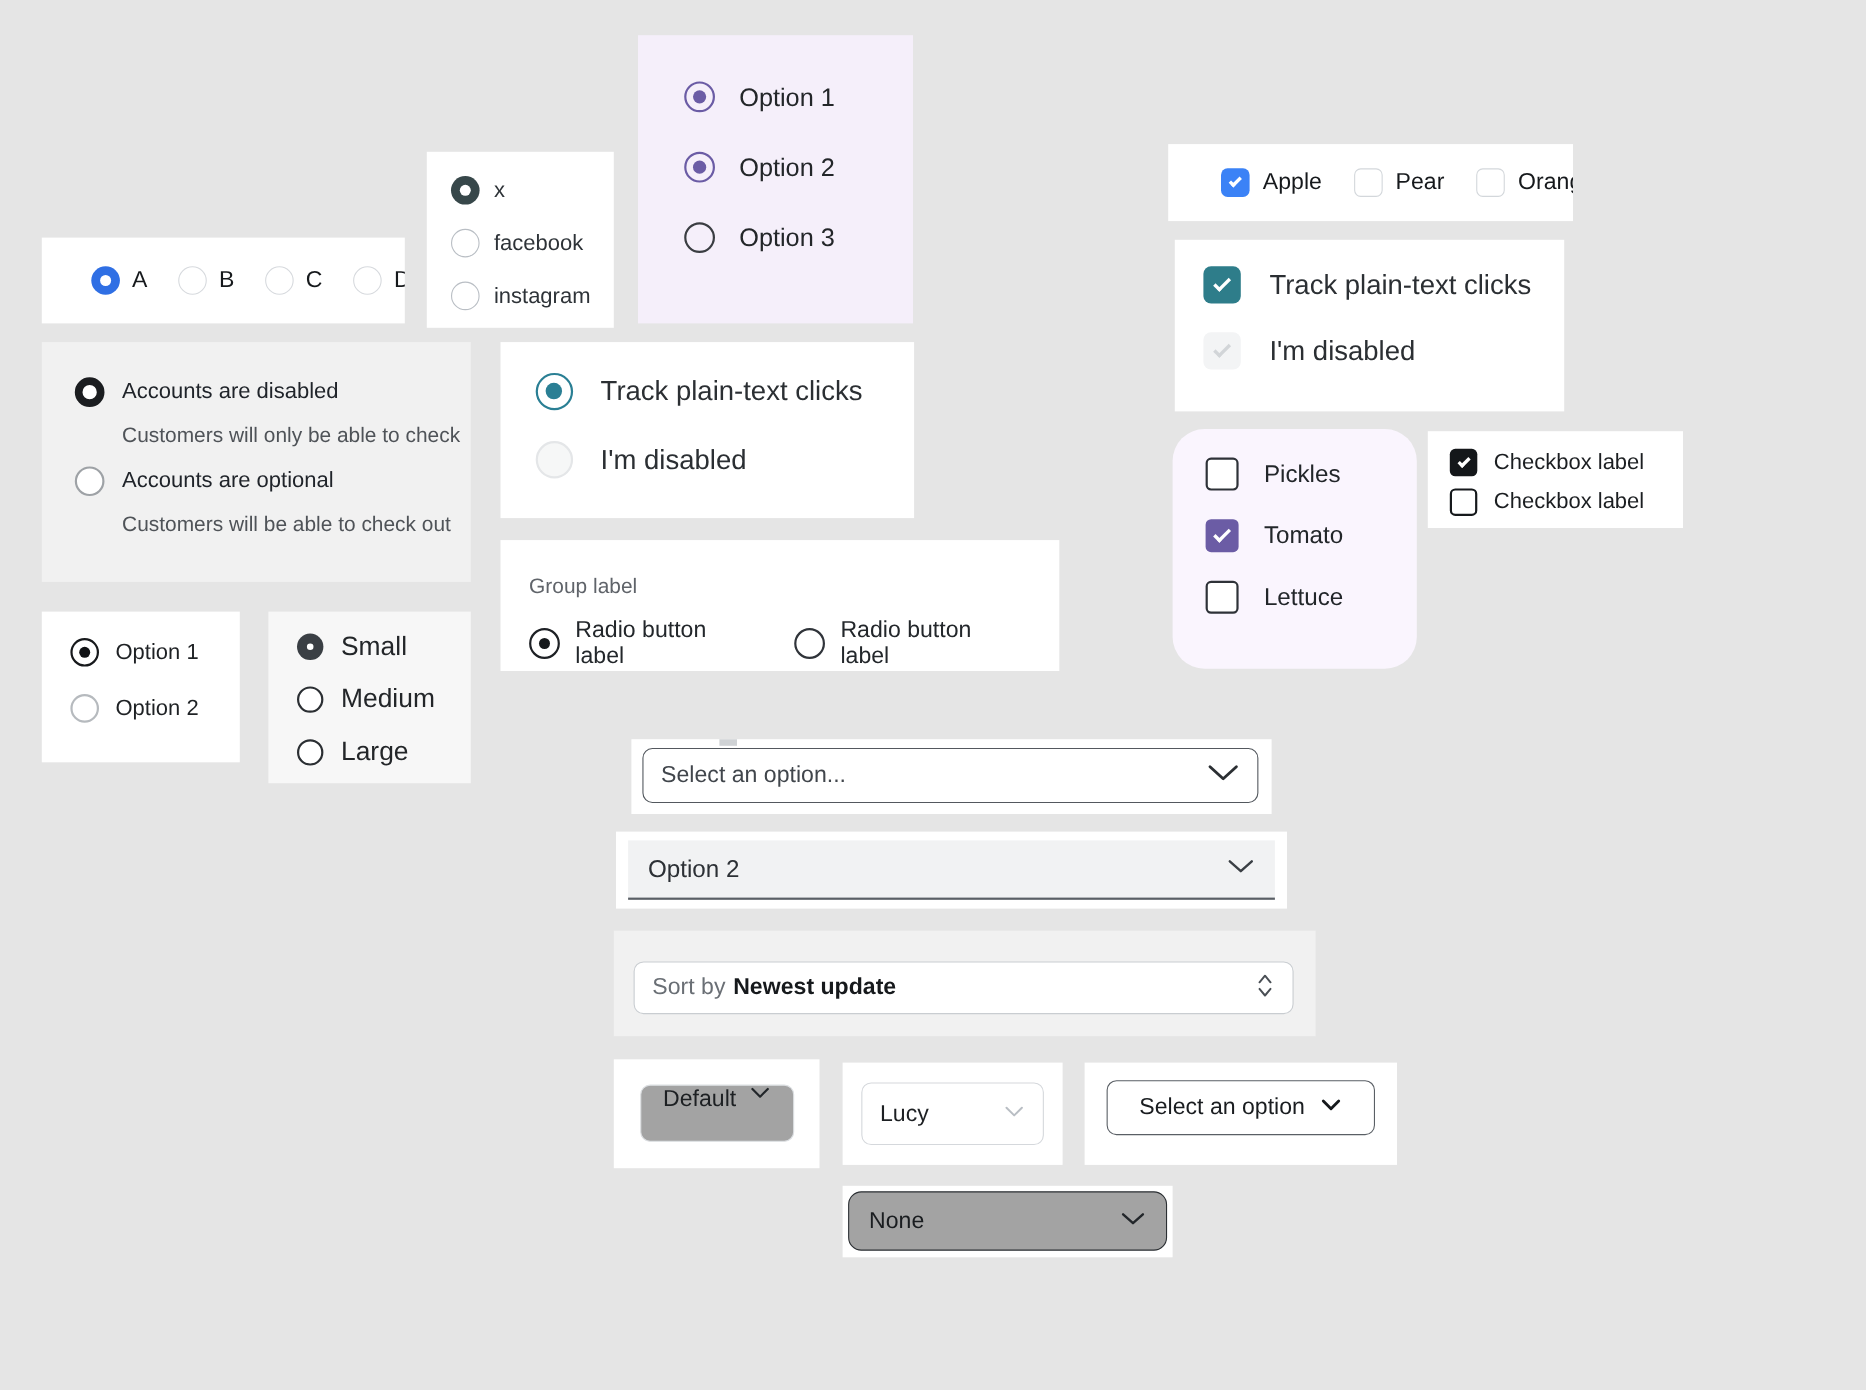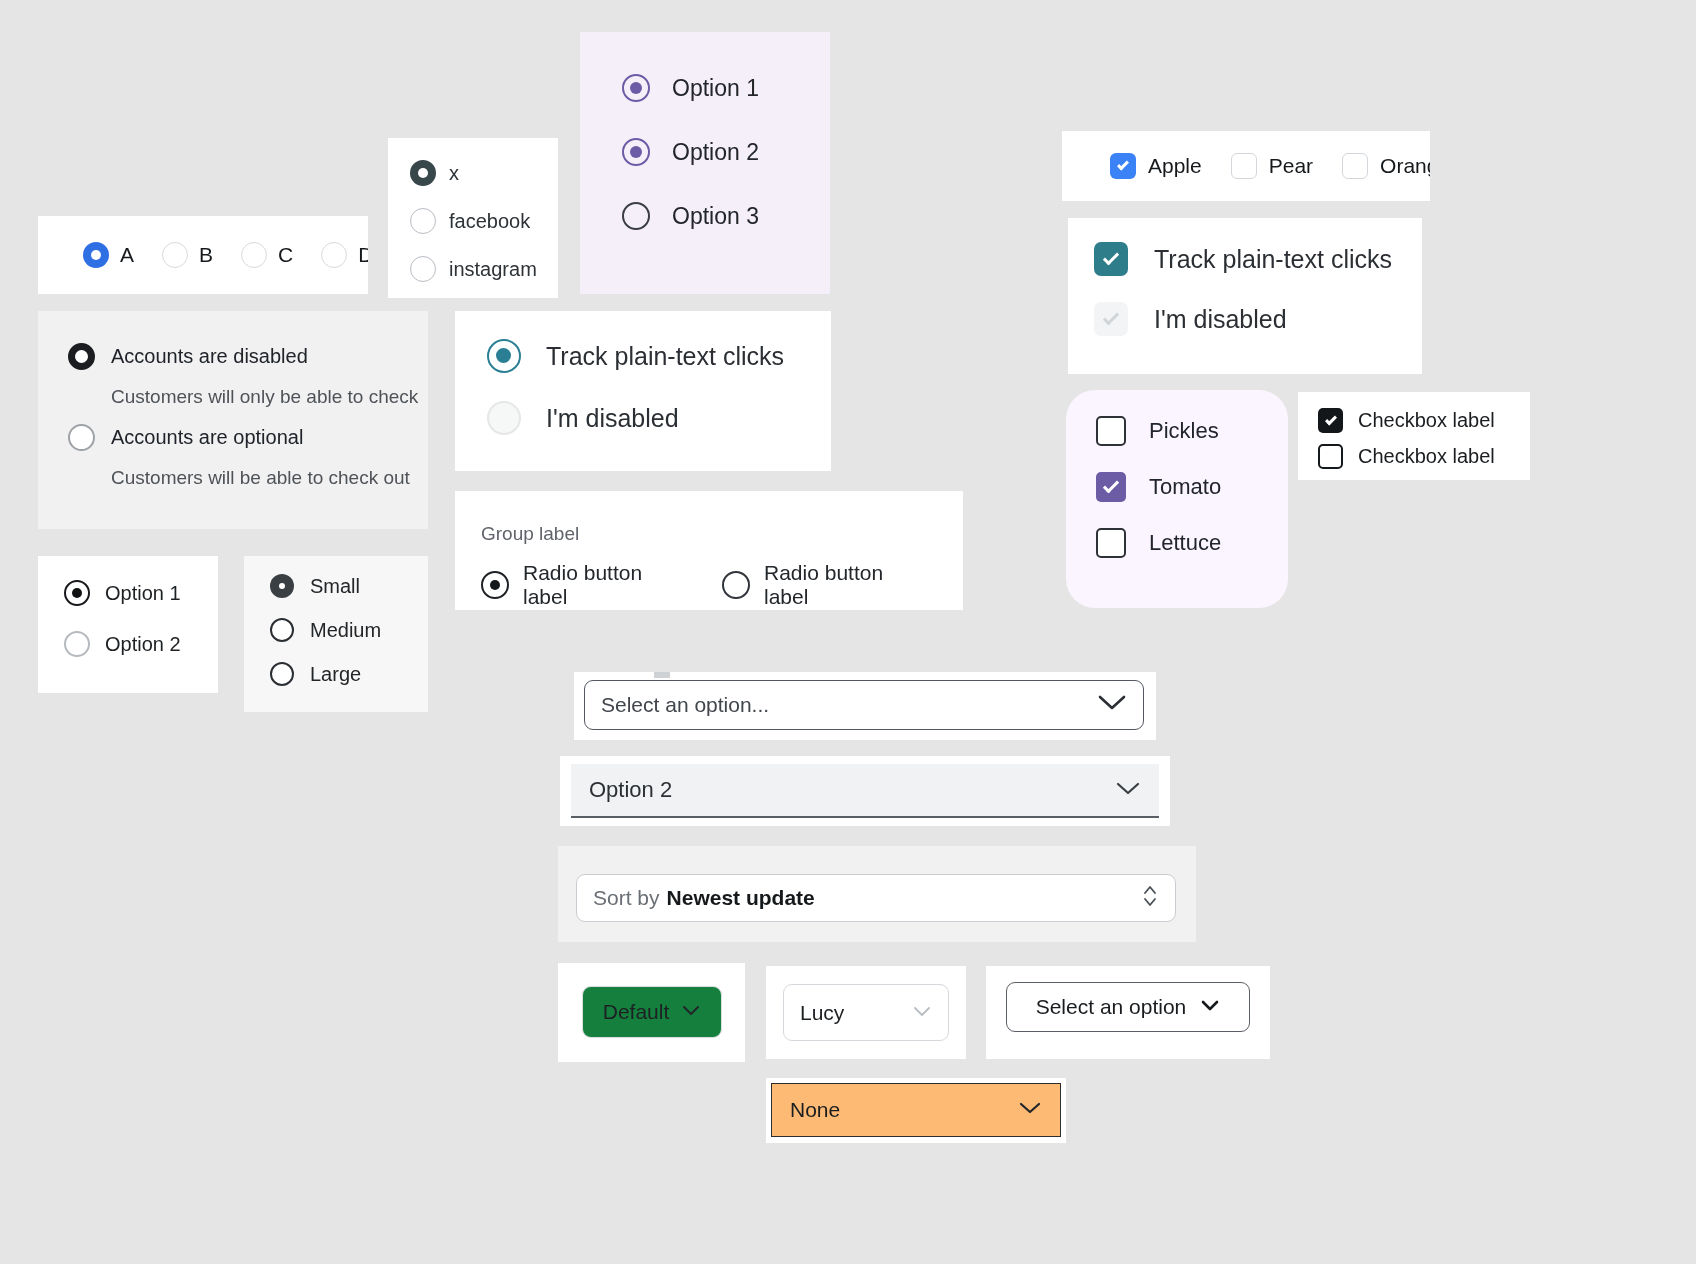--- a/index.html
+++ b/index.html
@@ -74,21 +74,21 @@
   #card-opt12 .rd.sel::after { content:""; position:absolute; left:6px; top:6px; width:10px; height:10px; border-radius:50%; background:#101214; }
   #card-opt12 .rd.un { border:2px solid #b6babe; }
   #card-opt12 .lb { margin-left:15px; font-size:20px; color:#1e2124; }
 
   
   #card-size { left:244px; top:556px; width:184px; height:156px; background:#f7f7f7; padding:18px 0 0 26px; }
   #card-size .item { display:flex; align-items:center; margin-bottom:20px; }
   #card-size .rd { width:24px; height:24px; border-radius:50%; border:2px solid #2b2f33; background:#fff; position:relative; flex:none; }
   #card-size .rd.sel { border:none; background:#3a3f44; }
   #card-size .rd.sel::after { content:""; position:absolute; left:9px; top:9px; width:6px; height:6px; border-radius:50%; background:#fff; }
-  #card-size .lb { margin-left:16px; font-size:20px; color:#232629; }
+  #card-size .lb { margin-left:16px; font-size:24px; color:#232629; }
 
   
   #card-fruit { left:1062px; top:131px; width:368px; height:70px; }
   #card-fruit .inner { display:flex; align-items:center; height:100%; padding-left:28px; }
   #card-fruit .item { display:flex; align-items:center; margin-right:29px; }
   #card-fruit .cb { width:26px; height:26px; border-radius:6px; border:1.5px solid #d3d7db; background:#fff; flex:none; position:relative; }
   #card-fruit .cb.sel { border:none; background:#3b82f6; }
   #card-fruit .lb { margin-left:12px; font-size:21px; color:#16191c; }
 
   
@@ -134,39 +134,39 @@
 
   #card-sel3 { left:558px; top:846px; width:638px; height:96px; background:#f1f1f1; }
   .sel-sort { position:absolute; left:18px; top:28px; width:600px; height:48px;
       background:#fff; border:1.2px solid #c9cdd1; border-radius:9px;
       display:flex; align-items:center; padding:0 16px; }
   .sel-sort .pre { font-size:21px; color:#6a6f75; margin-right:7px; }
   .sel-sort .val { font-size:21px; color:#16191c; font-weight:bold; }
 
   #card-default { left:558px; top:963px; width:187px; height:99px; }
   .sel-default { position:absolute; left:24px; top:23px; width:140px; height:52px;
-      background:#15803d; border:1.2px solid #dcdfe2; border-radius:9px;
-      display:flex; align-items:center; justify-content:center; }
+      background:#a3a3a3; border:1.2px solid #dcdfe2; border-radius:9px;
+      display:flex; justify-content:center; }
   .sel-default .txt { font-size:21px; color:#1d2023; }
 
   #card-lucy { left:766px; top:966px; width:200px; height:93px; }
   .sel-lucy { position:absolute; left:17px; top:18px; width:166px; height:57px;
       background:#fff; border:1.2px solid #d5d8dc; border-radius:9px;
       display:flex; align-items:center; padding:0 16px; }
   .sel-lucy .txt { font-size:21px; color:#1d2023; }
 
   #card-selopt { left:986px; top:966px; width:284px; height:93px; }
   .sel-opt { position:absolute; left:20px; top:16px; width:244px; height:50px;
       background:#fff; border:1.4px solid #5a5f65; border-radius:9px;
       display:flex; align-items:center; justify-content:center; }
   .sel-opt .txt { font-size:21px; color:#1a1d20; }
 
   #card-none { left:766px; top:1078px; width:300px; height:65px; }
   .sel-none { position:absolute; left:5px; top:5px; width:290px; height:54px;
-      background:#fdba74; border:1.5px solid #2b2f33; border-radius:0;
+      background:#a3a3a3; border:1.5px solid #2b2f33; border-radius:12px;
       display:flex; align-items:center; padding:0 18px; }
   .sel-none .txt { font-size:21px; color:#1a1d20; }
 
   .chev { flex:none; }
   .ml-auto { margin-left:auto; }
 </style>
 </head>
 <body>
 
 <div class="card" id="card-abcd">

